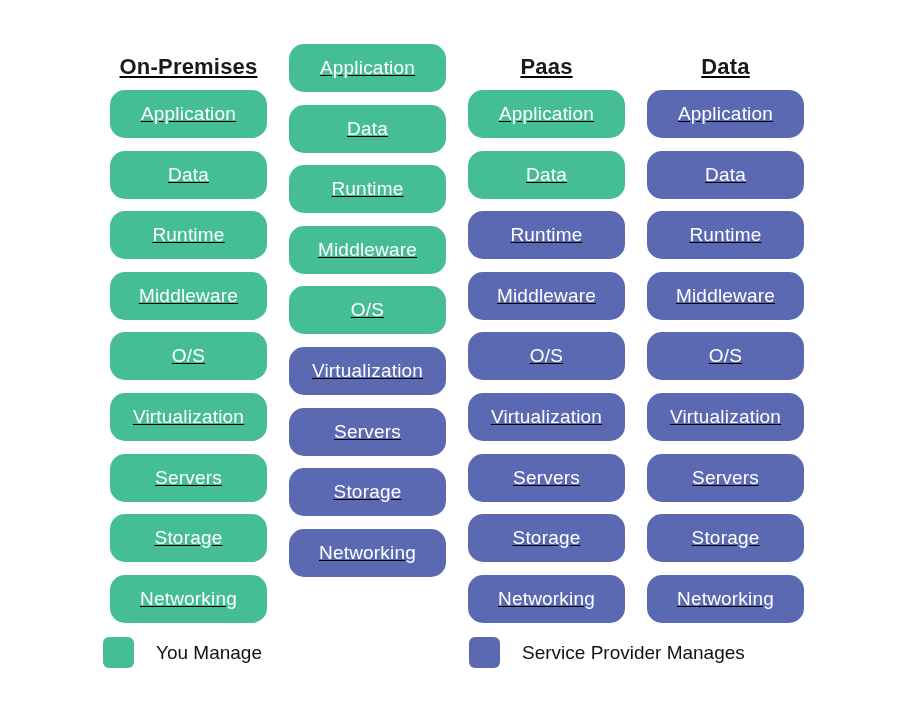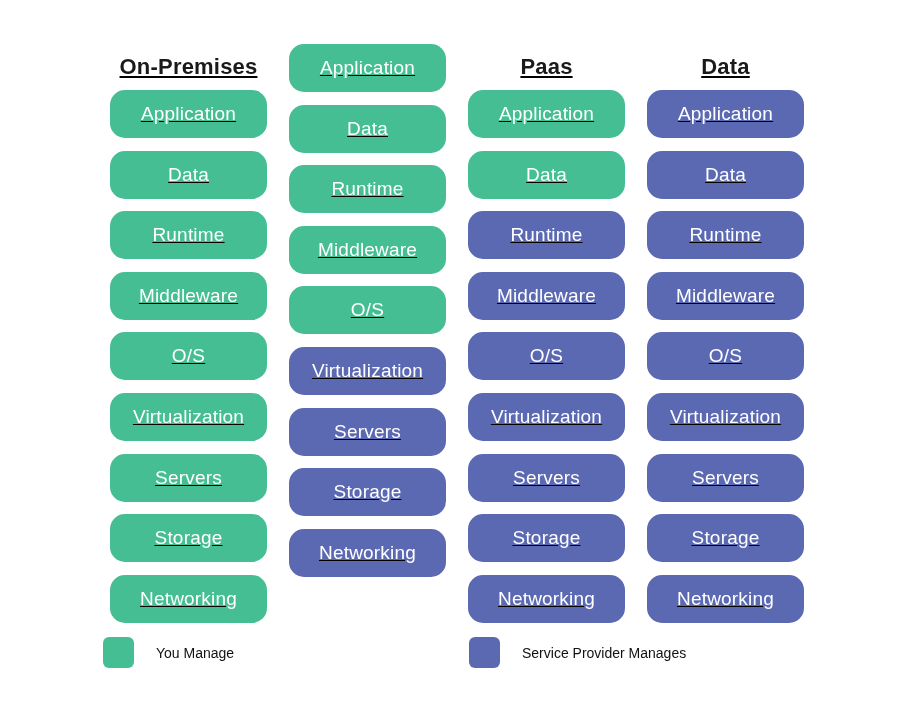--- a/index.html
+++ b/index.html
@@ -73,21 +73,21 @@
   .swatch {
     width: 31px;
     height: 31px;
     border-radius: 6px;
     flex: 0 0 auto;
   }
   .swatch.green  { background: var(--green, #46be93); }
   .swatch.purple { background: var(--purple, #5b69b2); }
   .legend-label {
     margin-left: 22px;
-    font-size: 14px;
+    font-size: 19px;
     color: #111111;
     white-space: nowrap;
   }
 </style>
 </head>
 <body>
 
 <div class="canvas">
 
   <div class="grid">

